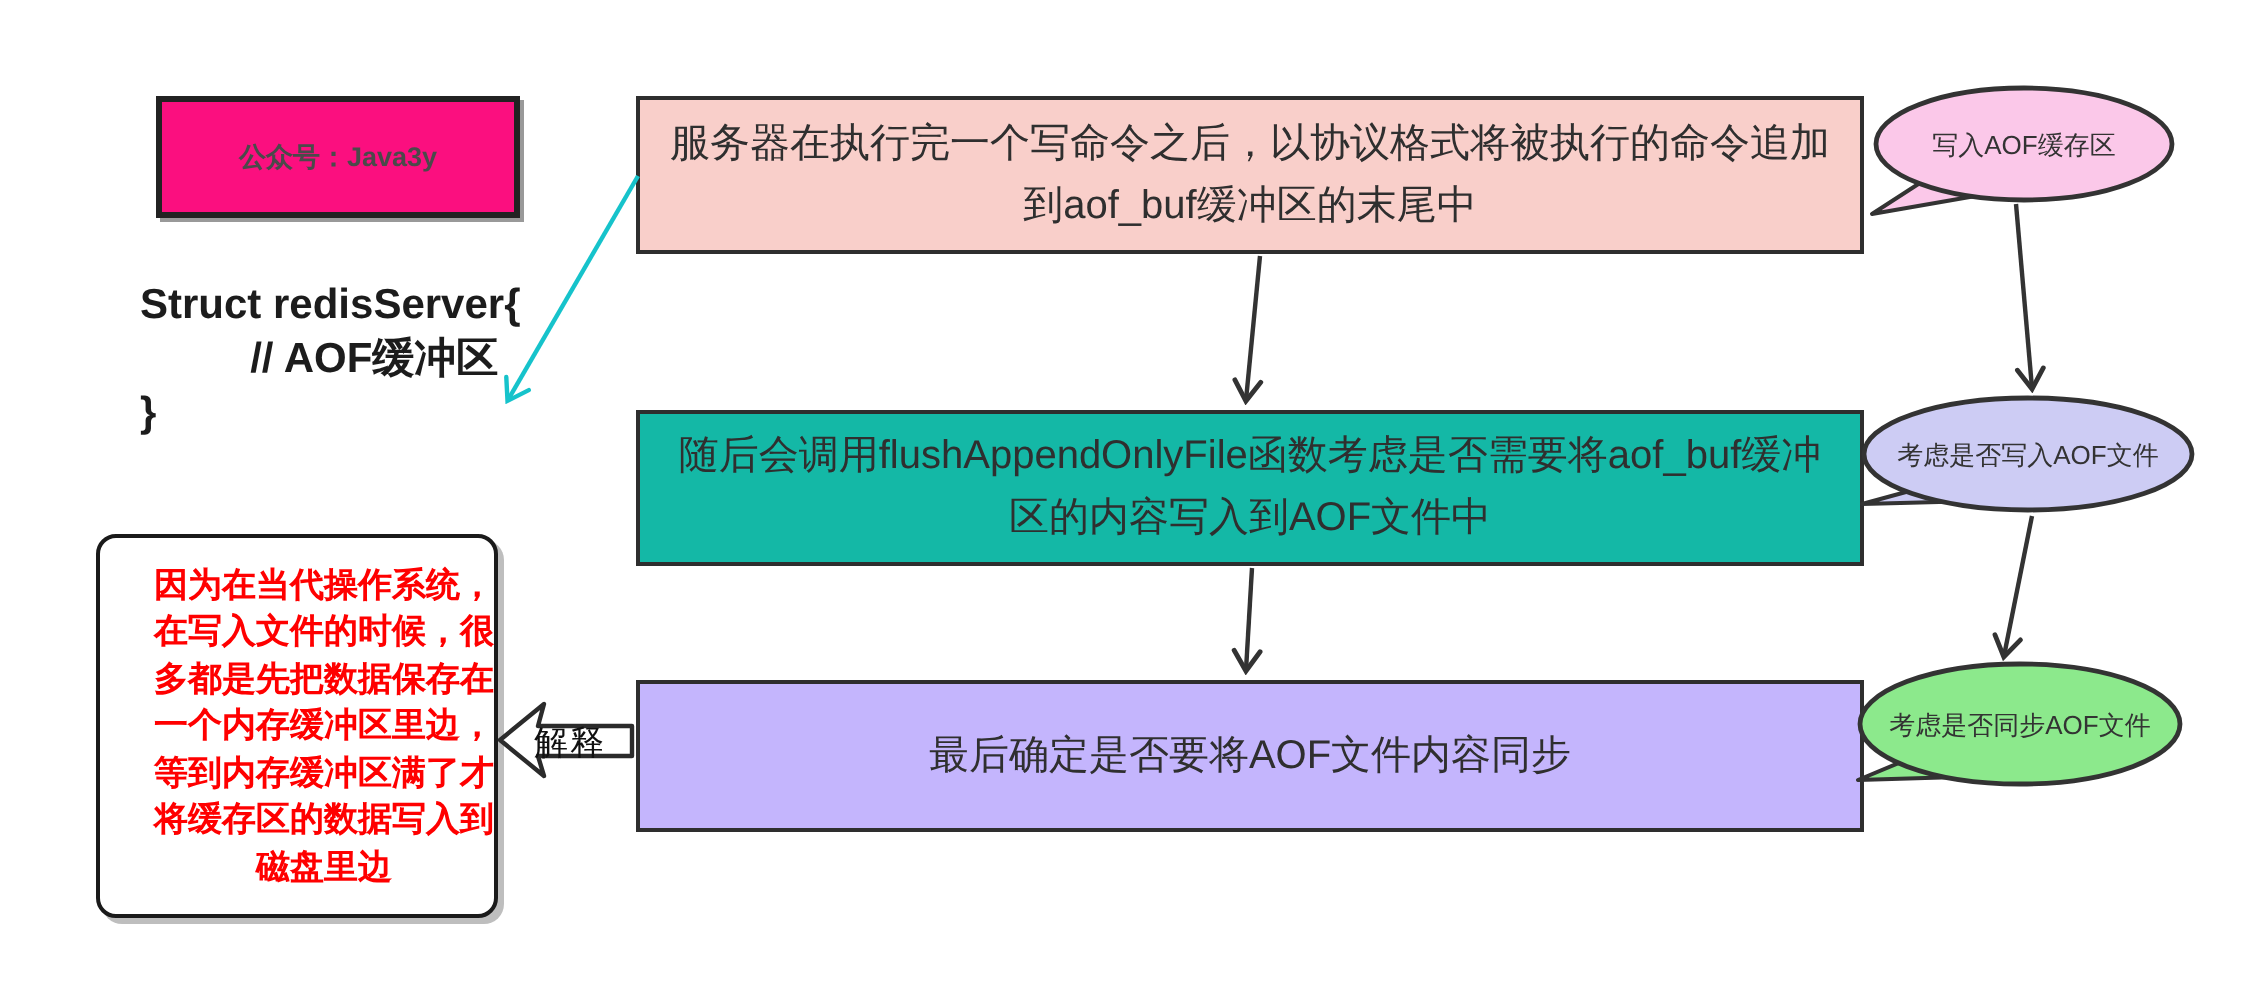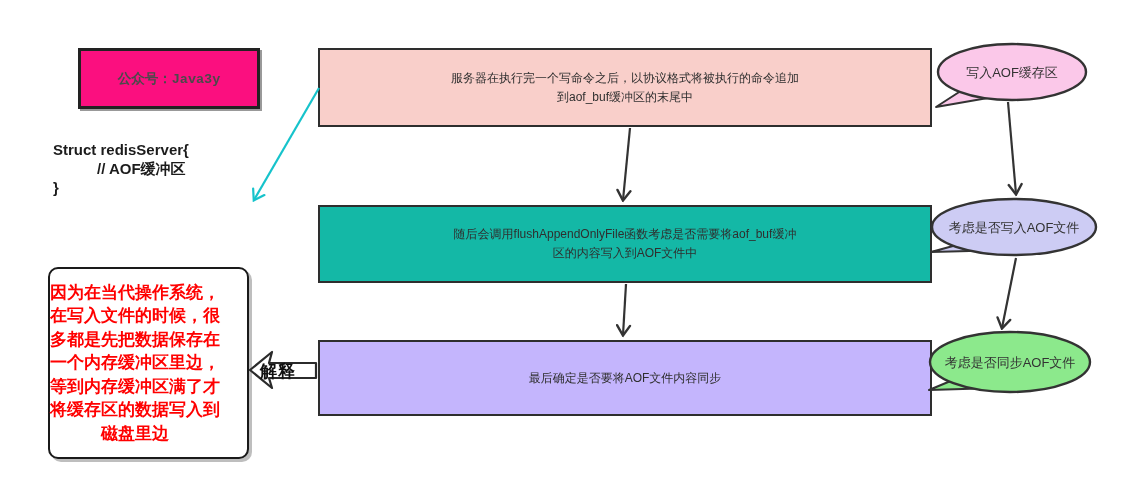--- a/index.html
+++ b/index.html
@@ -9,53 +9,53 @@
   }
   .abs{position:absolute;}
   
   .watermark{
     left:78px;top:48px;width:176px;height:55px;
     border:3px solid #222;box-shadow:2px 2px 0 rgba(70,70,70,.55);
     display:flex;align-items:center;justify-content:center;
     font-size:13.5px;font-weight:bold;color:#4a4a4a;z-index:1;
   }
   
-  .struct{left:53px;top:140px;font-size:15px;font-weight:bold;color:#1c1c1c;line-height:1.28;z-index:1;}
-  .struct .ind{padding-left:44px;}
+  .struct{left:70px;top:140px;font-size:21px;font-weight:bold;color:#1c1c1c;line-height:1.28;z-index:1;}
+  .struct .ind{padding-left:44px;text-align:center;}
   
   .note{
     left:48px;top:267px;width:197px;height:188px;background:#fff;
     border:2.5px solid #1a1a1a;border-radius:10px;
     box-shadow:3px 3px 0 rgba(110,110,110,.45);
-    display:flex;align-items:center;justify-content:flex-start;text-align:center;z-index:1;
+    display:flex;align-items:center;justify-content:flex-end;text-align:center;z-index:1;
   }
   .note-text{white-space:pre-line;font-weight:bold;font-size:17px;line-height:1.38;}
   
   .step{
     left:318px;width:610px;border:2.5px solid #2e2e2e;
     display:flex;align-items:center;justify-content:center;text-align:center;z-index:1;
   }
-  .step-text{white-space:pre-line;font-size:12px;color:#2f2f2f;line-height:1.55;}
+  .step-text{white-space:pre-line;font-size:20px;color:#2f2f2f;line-height:1.55;}
   .step1{top:48px;height:75px;}
   .step2{top:205px;height:74px;}
   .step3{top:340px;height:72px;}
   
   .explain-label{
-    left:253px;top:360px;width:50px;font-size:17px;font-weight:bold;color:#111;
-    letter-spacing:1px;z-index:3;text-align:center;
+    left:253px;top:360px;width:50px;font-size:17px;font-weight:normal;color:#111;
+    letter-spacing:1px;z-index:3;text-align:right;
   }
   .overlay-svg{position:absolute;left:0;top:0;z-index:2;}
   .bubble-text{font-size:13px;fill:#333;}
 </style>
 </head>
 <body>
 
 <div class="canvas">
 
-  <div class="abs watermark" style="background: rgb(251, 15, 127); font-family: Liberation Mono, monospace;">
+  <div class="abs watermark" style="background: rgb(251, 15, 127);">
     <span>公众号：Java3y</span>
   </div>
 
   <div class="abs struct">
     <div>Struct redisServer{</div>
     <div class="ind">// AOF缓冲区</div>
     <div>}</div>
   </div>
 
   <div class="abs note">

